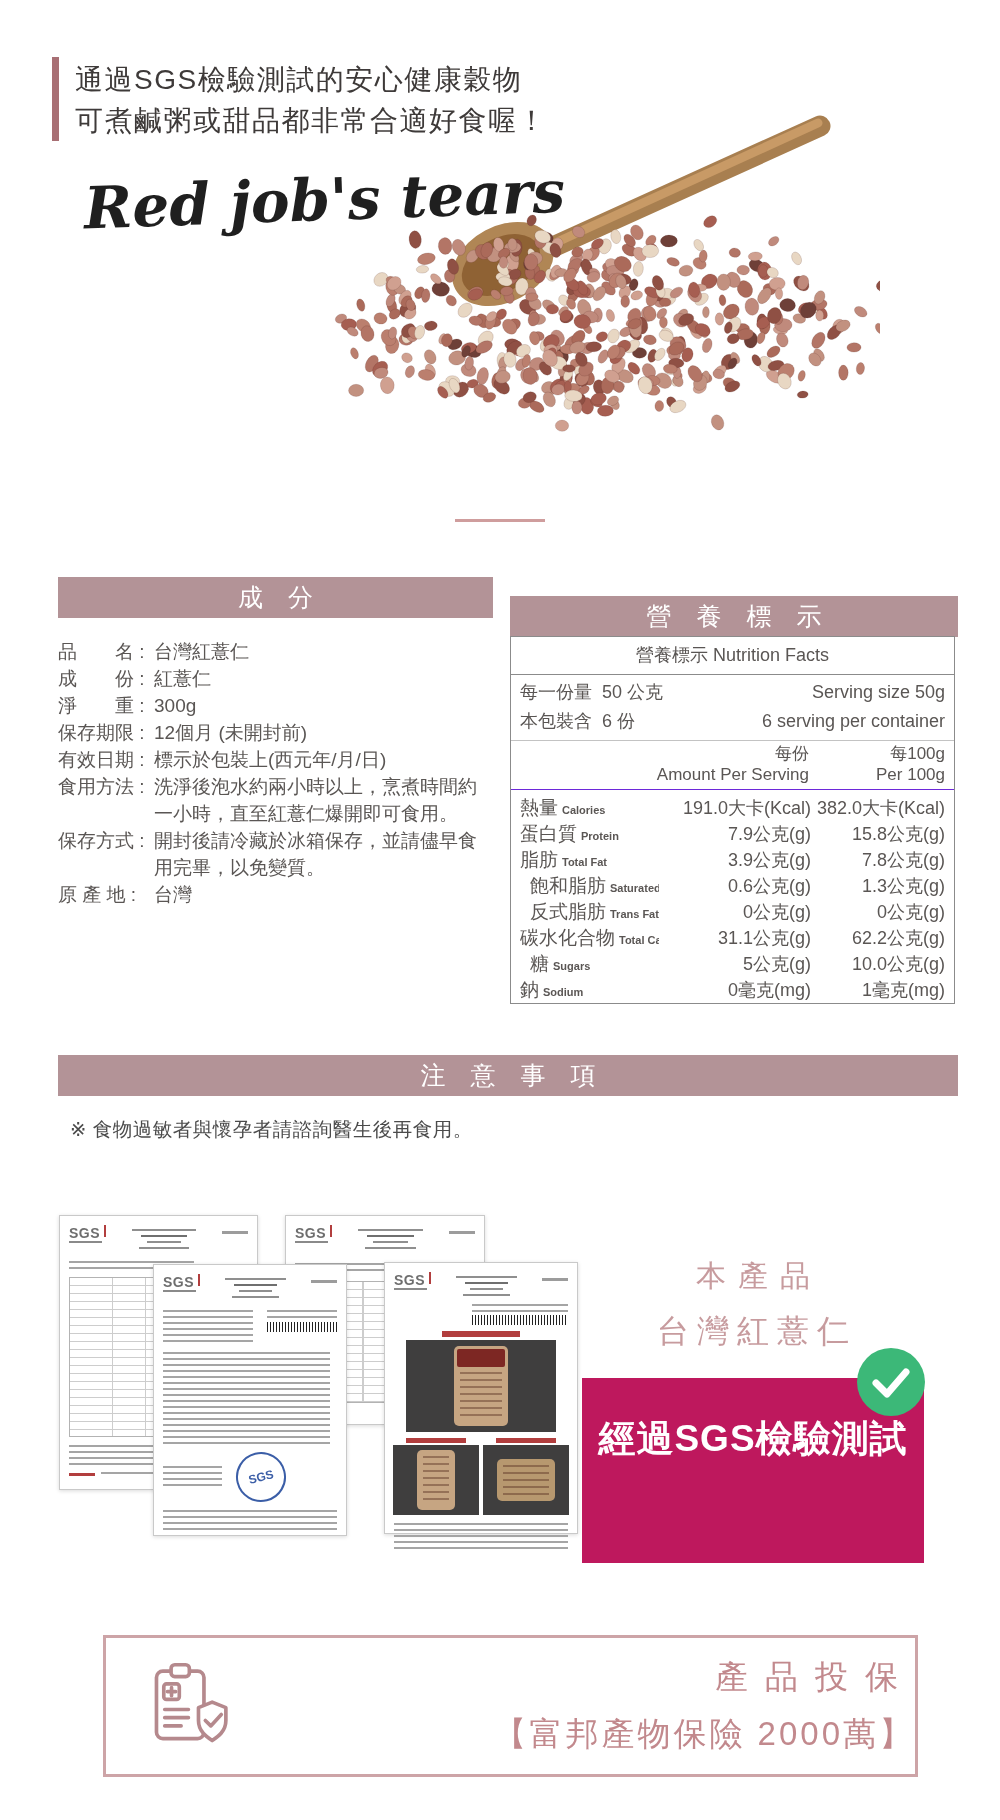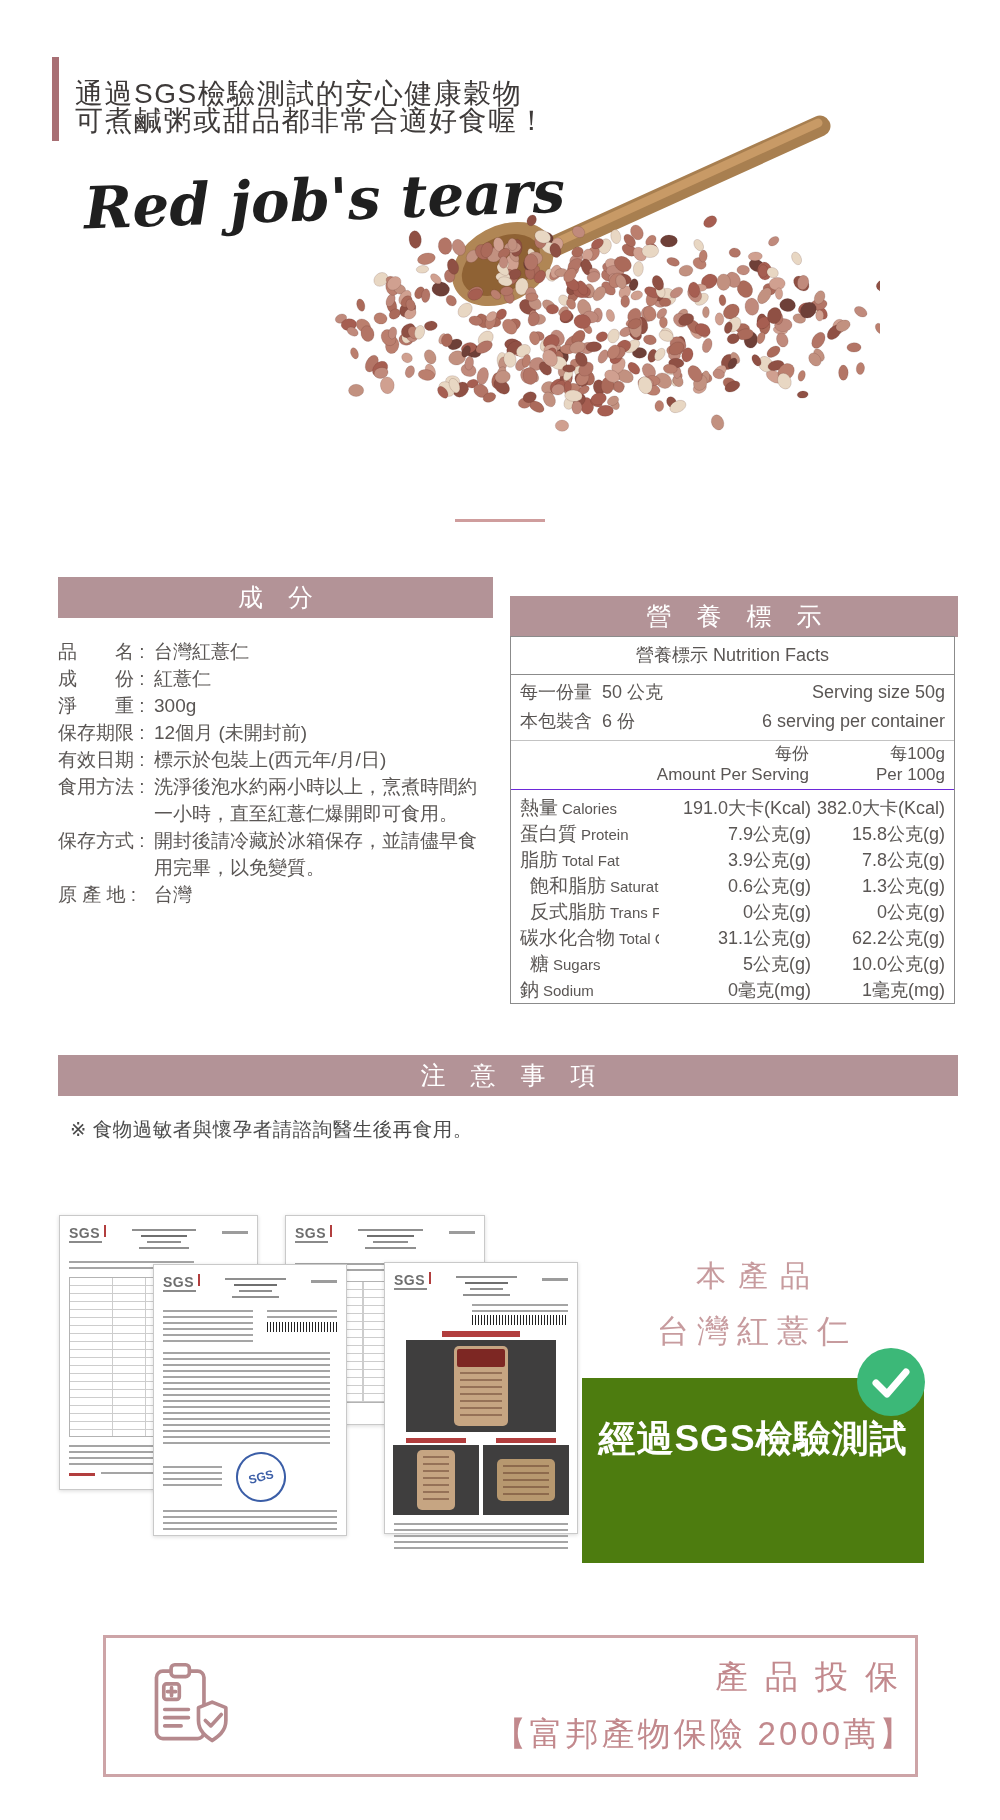--- a/index.html
+++ b/index.html
@@ -3,21 +3,21 @@
 <meta charset="utf-8">
 <style>
   html,body{margin:0;padding:0;background:#fff;}
   .page{position:relative;width:1000px;height:1820px;background:#fff;overflow:hidden;
         font-family:"Liberation Sans","DejaVu Sans",sans-serif;color:#5a5654;}
   .abs{position:absolute;}
 
   
   .quote-bar{left:52px;top:57px;width:7px;height:84px;background:#a86f74;}
   .quote{left:75px;font-size:28px;color:#3e3a39;letter-spacing:1.5px;white-space:pre;}
-  .q1{top:61px;margin-top:14px;} .q2{top:102px;}
+  .q1{top:61px;} .q2{top:102px;}
   .script-title{left:84px;top:166px;font-size:58px;font-style:italic;font-weight:bold;
         color:#1f1f1f;font-family:"DejaVu Serif",serif;transform:rotate(-2deg);}
   .photo{left:300px;top:96px;width:580px;height:370px;}
   .divider{left:455px;top:519px;width:90px;height:3px;background:#cf9d9d;}
 
   
   .secbar{height:41px;background:#b39397;color:#fff;display:flex;align-items:center;
           justify-content:center;font-size:25px;letter-spacing:9px;text-indent:9px;}
   .bar-left{left:58px;top:577px;width:435px;}
   .bar-right{left:510px;top:596px;width:448px;}
@@ -35,21 +35,21 @@
             border-bottom:1.5px solid #8b8b8b;}
   .nt-serving{padding:3px 9px 4px;border-bottom:1px solid #c3c3c3;}
   .sv-row{display:flex;justify-content:space-between;line-height:29px;font-size:18px;}
   .sv-row .cn{white-space:pre;}
   .nt-cols{padding:2px 9px 4px;border-bottom:1px solid #6d28d9;font-size:17px;}
   .col-line{display:grid;grid-template-columns:1fr 155px 136px;line-height:21px;}
   .col-line span{text-align:right;}
   .nt-body{padding:5px 9px;}
   .nrow{display:grid;grid-template-columns:1fr 152px 134px;height:26px;line-height:26px;}
   .nrow .nlabel{font-size:19px;white-space:nowrap;overflow:hidden;}
-  .nrow .nen{font-size:15px;margin-left:4px;}
+  .nrow .nen{font-size:11px;margin-left:4px;font-weight:bold;}
   .nrow .v1,.nrow .v2{text-align:right;font-size:18px;white-space:nowrap;}
   .nrow.indent .nlabel{padding-left:10px;}
 
   
   .warning{left:70px;top:1116px;font-size:19.5px;color:#4b4b4b;letter-spacing:0.5px;}
 
   
   .cert{position:absolute;background:#fff;border:1px solid #c9c9c9;
         box-shadow:0 1px 4px rgba(0,0,0,.15);box-sizing:border-box;padding:9px;}
   .doc1{left:59px;top:1215px;width:199px;height:275px;z-index:1;}
@@ -78,21 +78,21 @@
   .bag{position:absolute;background:#c6a582;border-radius:5px;}
   .bag-label{position:absolute;top:3px;left:3px;right:3px;height:18px;background:#7d2723;border-radius:2px;}
   .bag-lines{position:absolute;left:6px;right:6px;bottom:6px;top:26px;
       background-image:repeating-linear-gradient(to bottom,rgba(90,50,35,.45) 0 2px,transparent 2px 7px);}
 
   
   .promo1{left:582px;top:1256px;width:342px;text-align:center;font-size:30px;
           color:#c79b9e;letter-spacing:12px;text-indent:12px;}
   .promo2{left:582px;top:1310px;width:342px;text-align:center;font-size:32px;
           color:#c79b9e;letter-spacing:8px;text-indent:8px;}
-  .promo-box{left:582px;top:1378px;width:342px;height:185px;background:#4d7c0f;}
+  .promo-box{left:582px;top:1378px;width:342px;height:185px;background:#be185d;}
   .promo-badge{padding-top:36px;text-align:center;font-size:37px;font-weight:700;
                color:#fff;letter-spacing:1px;}
   .check-badge{left:855px;top:1346px;width:72px;height:72px;z-index:5;}
 
   
   .ins-box{left:103px;top:1635px;width:815px;height:142px;border:3px solid #cda4a7;
            box-sizing:border-box;display:flex;align-items:center;}
   .ins-icon{margin-left:45px;flex:0 0 auto;}
   .ins-text{flex:1;text-align:right;color:#c2898d;}
   .ins-title{font-size:33px;letter-spacing:17px;text-indent:17px;margin-bottom:12px;}

